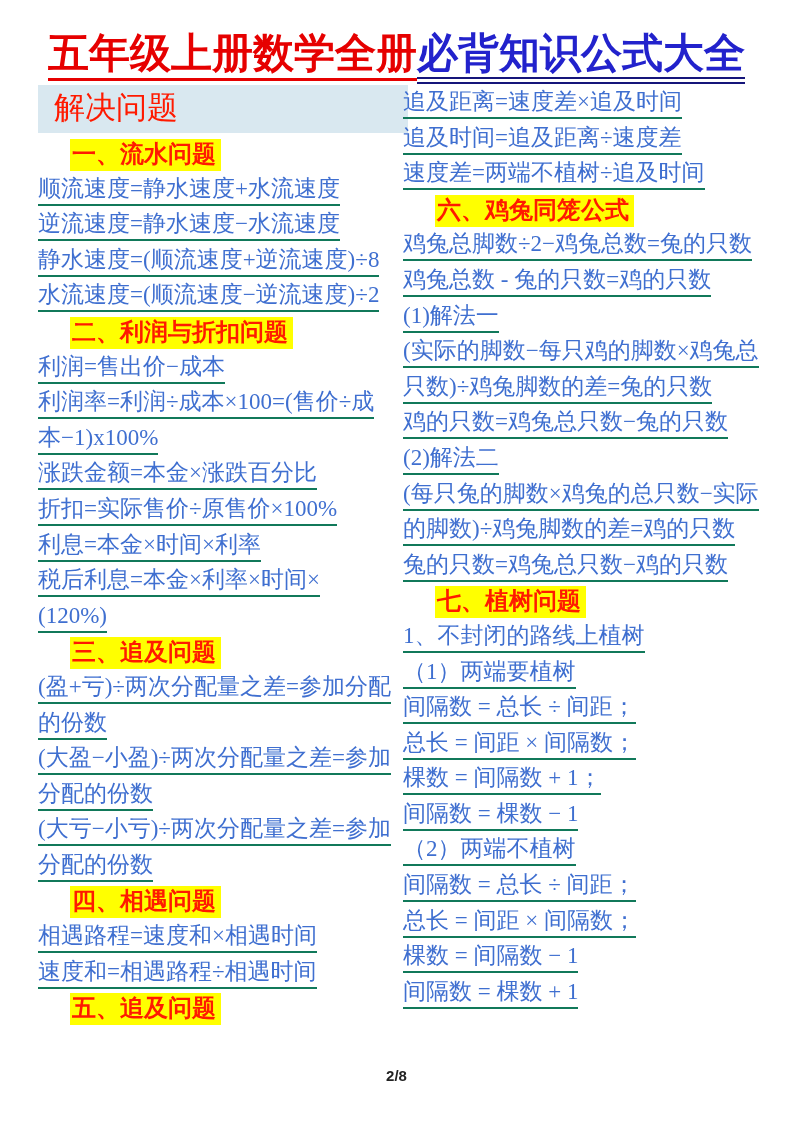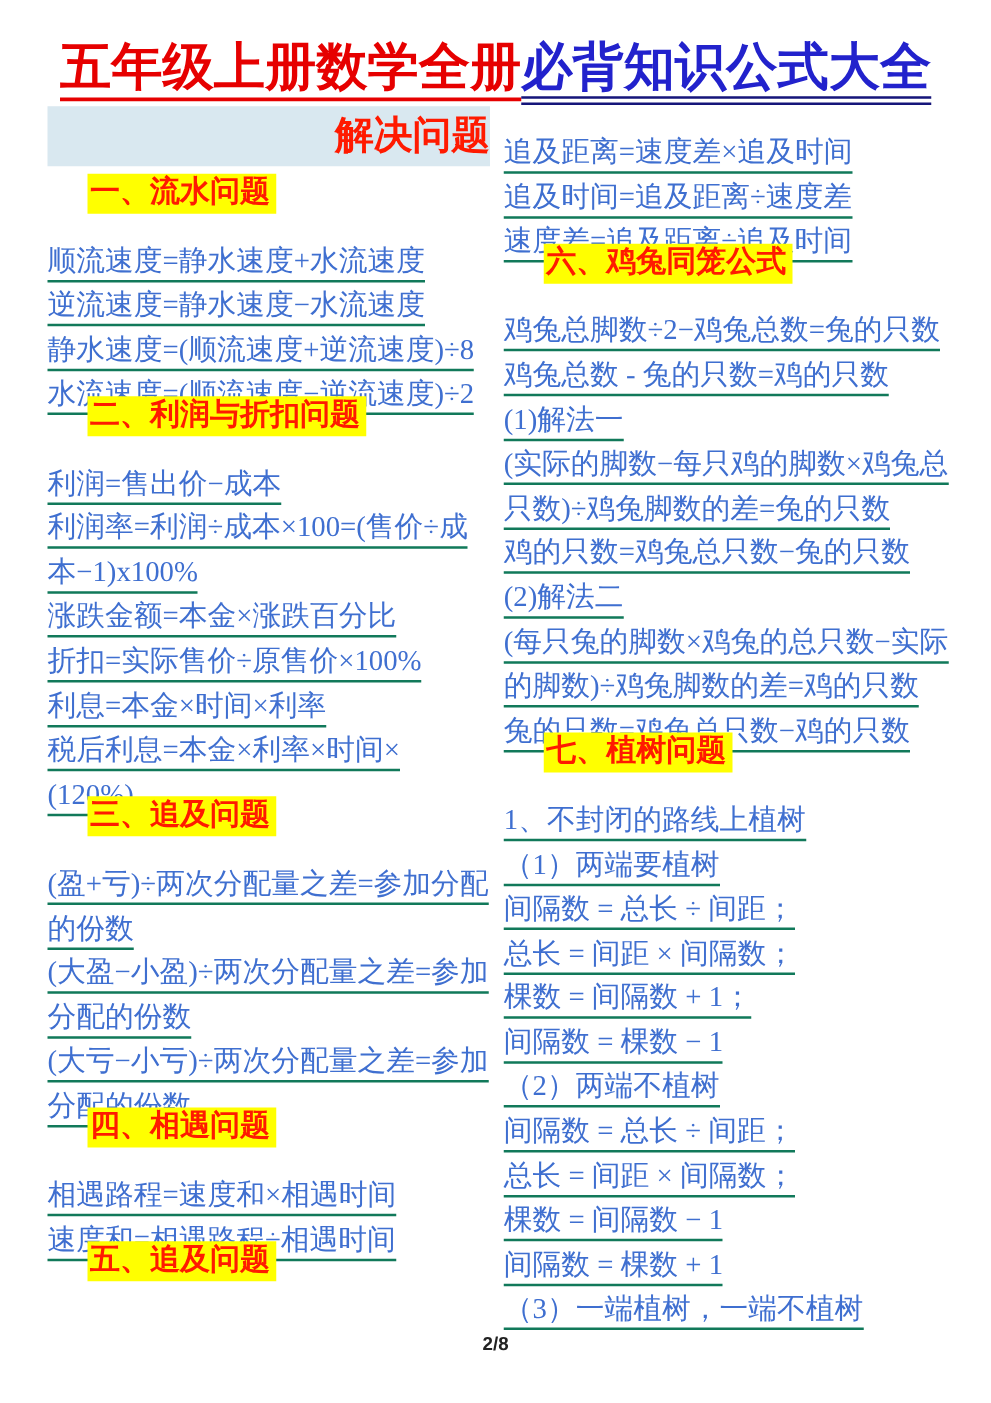--- a/index.html
+++ b/index.html
@@ -35,36 +35,35 @@
     border-bottom:7px double #15157a;
     padding-bottom:1px;
   }
   .col{position:absolute;}
   .col-left{left:38px;top:85px;width:354px;}
   .col-right{left:403px;top:88px;width:372px;}
   .col-header{
     width:100%;
     background:var(--header-bg);
     color:var(--section-text);
-    font-size:31px;font-weight:bold;
-    text-align:right;
-    padding:2px 0 4px 0;
+    font-size:31px;font-weight:normal;
+    text-align:left;
+    padding:2px 0 4px 16px;
     margin-bottom:6px;
   }
   .line{
     height:35.6px;
     display:flex;align-items:flex-start;
     overflow:visible;white-space:nowrap;
   }
   .line .formula{
     color:var(--formula-text);
     font-size:23px;line-height:27px;
     border-bottom:2px solid var(--underline);
     padding-bottom:2px;
-    margin-top:20px;
   }
   .line .section{
     color:var(--section-text);
     background:var(--section-bg);
     font-weight:bold;
     font-size:24px;line-height:29px;
     padding:1px 5px 2px 2px;
     margin-left:32px;
   }
   .footer{
@@ -164,21 +163,21 @@
 
   <div class="col col-right">
     <div>
         <div class="line">
           <span class="formula">追及距离=速度差×追及时间</span>
         </div>
         <div class="line">
           <span class="formula">追及时间=追及距离÷速度差</span>
         </div>
         <div class="line">
-          <span class="formula">速度差=追及距离÷追及时间</span>
+          <span class="formula">速度差=两端不植树÷追及时间</span>
         </div>
         <div class="line">
           <span class="section">六、鸡兔同笼公式</span>
         </div>
         <div class="line">
           <span class="formula">鸡兔总脚数÷2−鸡兔总数=兔的只数</span>
         </div>
         <div class="line">
           <span class="formula">鸡兔总数 - 兔的只数=鸡的只数</span>
         </div>
@@ -234,22 +233,19 @@
           <span class="formula">间隔数 = 总长 ÷ 间距；</span>
         </div>
         <div class="line">
           <span class="formula">总长 = 间距 × 间隔数；</span>
         </div>
         <div class="line">
           <span class="formula">棵数 = 间隔数 − 1</span>
         </div>
         <div class="line">
           <span class="formula">间隔数 = 棵数 + 1</span>
-        </div>
-        <div class="line">
-          <span class="formula">（3）一端植树，一端不植树</span>
         </div>
       </div>
   </div>
 
   <div class="footer">2/8</div>
 
 </div>
 
 </body></html>

